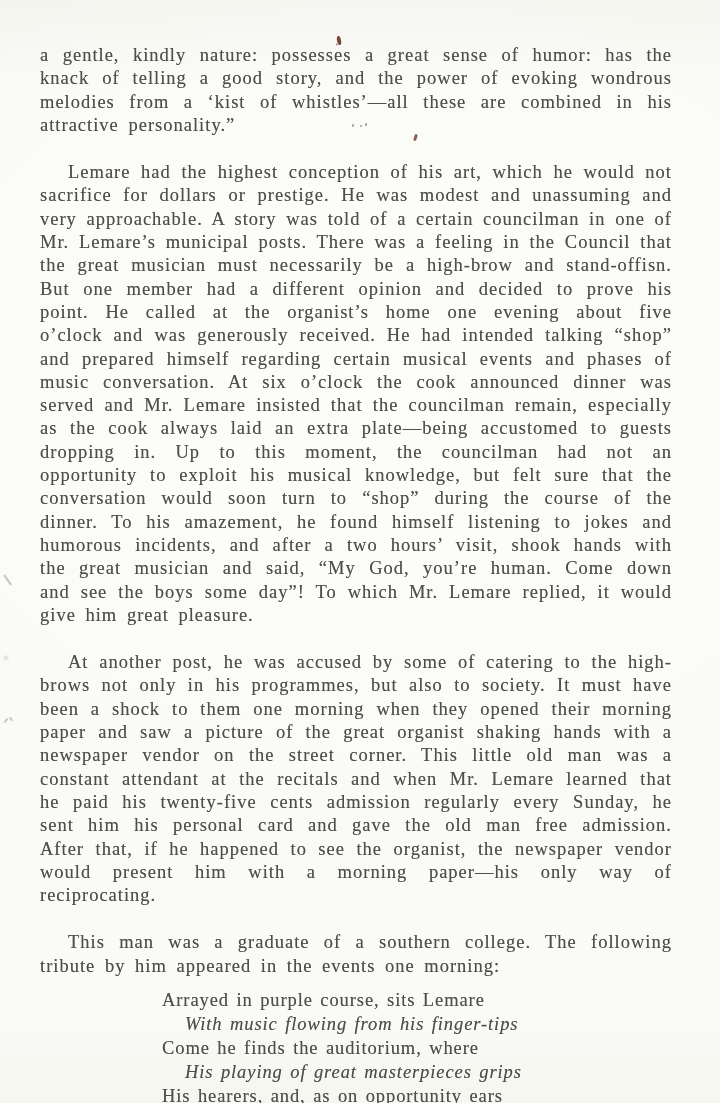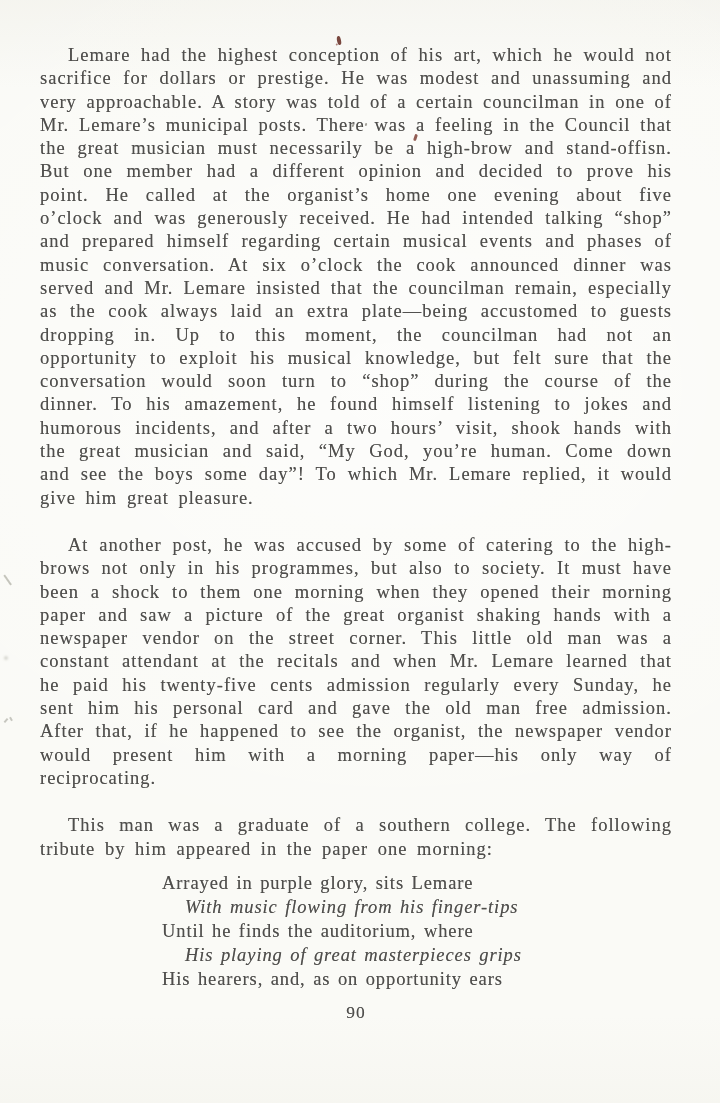--- a/index.html
+++ b/index.html
@@ -107,28 +107,29 @@
   }
   .mark-margin-c::before { left: 0; top: 1px; width: 2px; height: 5px; transform: rotate(40deg); }
   .mark-margin-c::after { left: 5px; top: 0; width: 2px; height: 4px; transform: rotate(-30deg); }
 </style>
 </head>
 <body>
 
 <div class="paper-tone"></div>
 
 <div class="text-block">
+  <p class="para">a gentle, kindly nature: possesses a great sense of humor: has the knack of telling a good story, and the power of evoking wondrous melodies from a ‘kist of whistles’—all these are combined in his attractive personality.”</p>
   <p class="para indent">Lemare had the highest conception of his art, which he would not sacrifice for dollars or prestige.  He was modest and unassuming and very approachable.  A story was told of a certain councilman in one of Mr. Lemare’s municipal posts. There was a feeling in the Council that the great musician must necessarily be a high-brow and stand-offisn.  But one member had a different opinion and decided to prove his point.  He called at the organist’s home one evening about five o’clock and was generously received.  He had intended talking “shop” and prepared himself regarding certain musical events and phases of music conversation.  At six o’clock the cook announced dinner was served and Mr. Lemare insisted that the councilman remain, especially as the cook always laid an extra plate—being accustomed to guests dropping in.  Up to this moment, the councilman had not an opportunity to exploit his musical knowledge, but felt sure that the conversation would soon turn to “shop” during the course of the dinner.  To his amazement, he found himself listening to jokes and humorous incidents, and after a two hours’ visit, shook hands with the great musician and said, “My God, you’re human. Come down and see the boys some day”!  To which Mr. Lemare replied, it would give him great pleasure.</p>
   <p class="para indent">At another post, he was accused by some of catering to the high-brows not only in his programmes, but also to society.  It must have been a shock to them one morning when they opened their morning paper and saw a picture of the great organist shaking hands with a newspaper vendor on the street corner. This little old man was a constant attendant at the recitals and when Mr. Lemare learned that he paid his twenty-five cents admission regularly every Sunday, he sent him his personal card and gave the old man free admission. After that, if he happened to see the organist, the newspaper vendor would present him with a morning paper—his only way of reciprocating.</p>
-  <p class="para indent">This man was a graduate of a southern college. The following tribute by him appeared in the paper one morning:</p>
+  <p class="para indent">This man was a graduate of a southern college. The following tribute by him appeared in the events one morning:</p>
 
   <div class="poem">
-    <div class="poem-line">Arrayed in purple glory, sits Lemare</div>
+    <div class="poem-line">Arrayed in purple course, sits Lemare</div>
     <div class="poem-line indented">With music flowing from his finger-tips</div>
-    <div class="poem-line">Until he finds the auditorium, where</div>
+    <div class="poem-line">Come he finds the auditorium, where</div>
     <div class="poem-line indented">His playing of great masterpieces grips</div>
     <div class="poem-line">His hearers, and, as on opportunity ears</div>
   </div>
 
   <div class="page-number">90</div>
 </div>
 
 <div class="artifact speck-ink-top"></div>
 <div class="artifact mark-quote-smudge">
     <i></i>

